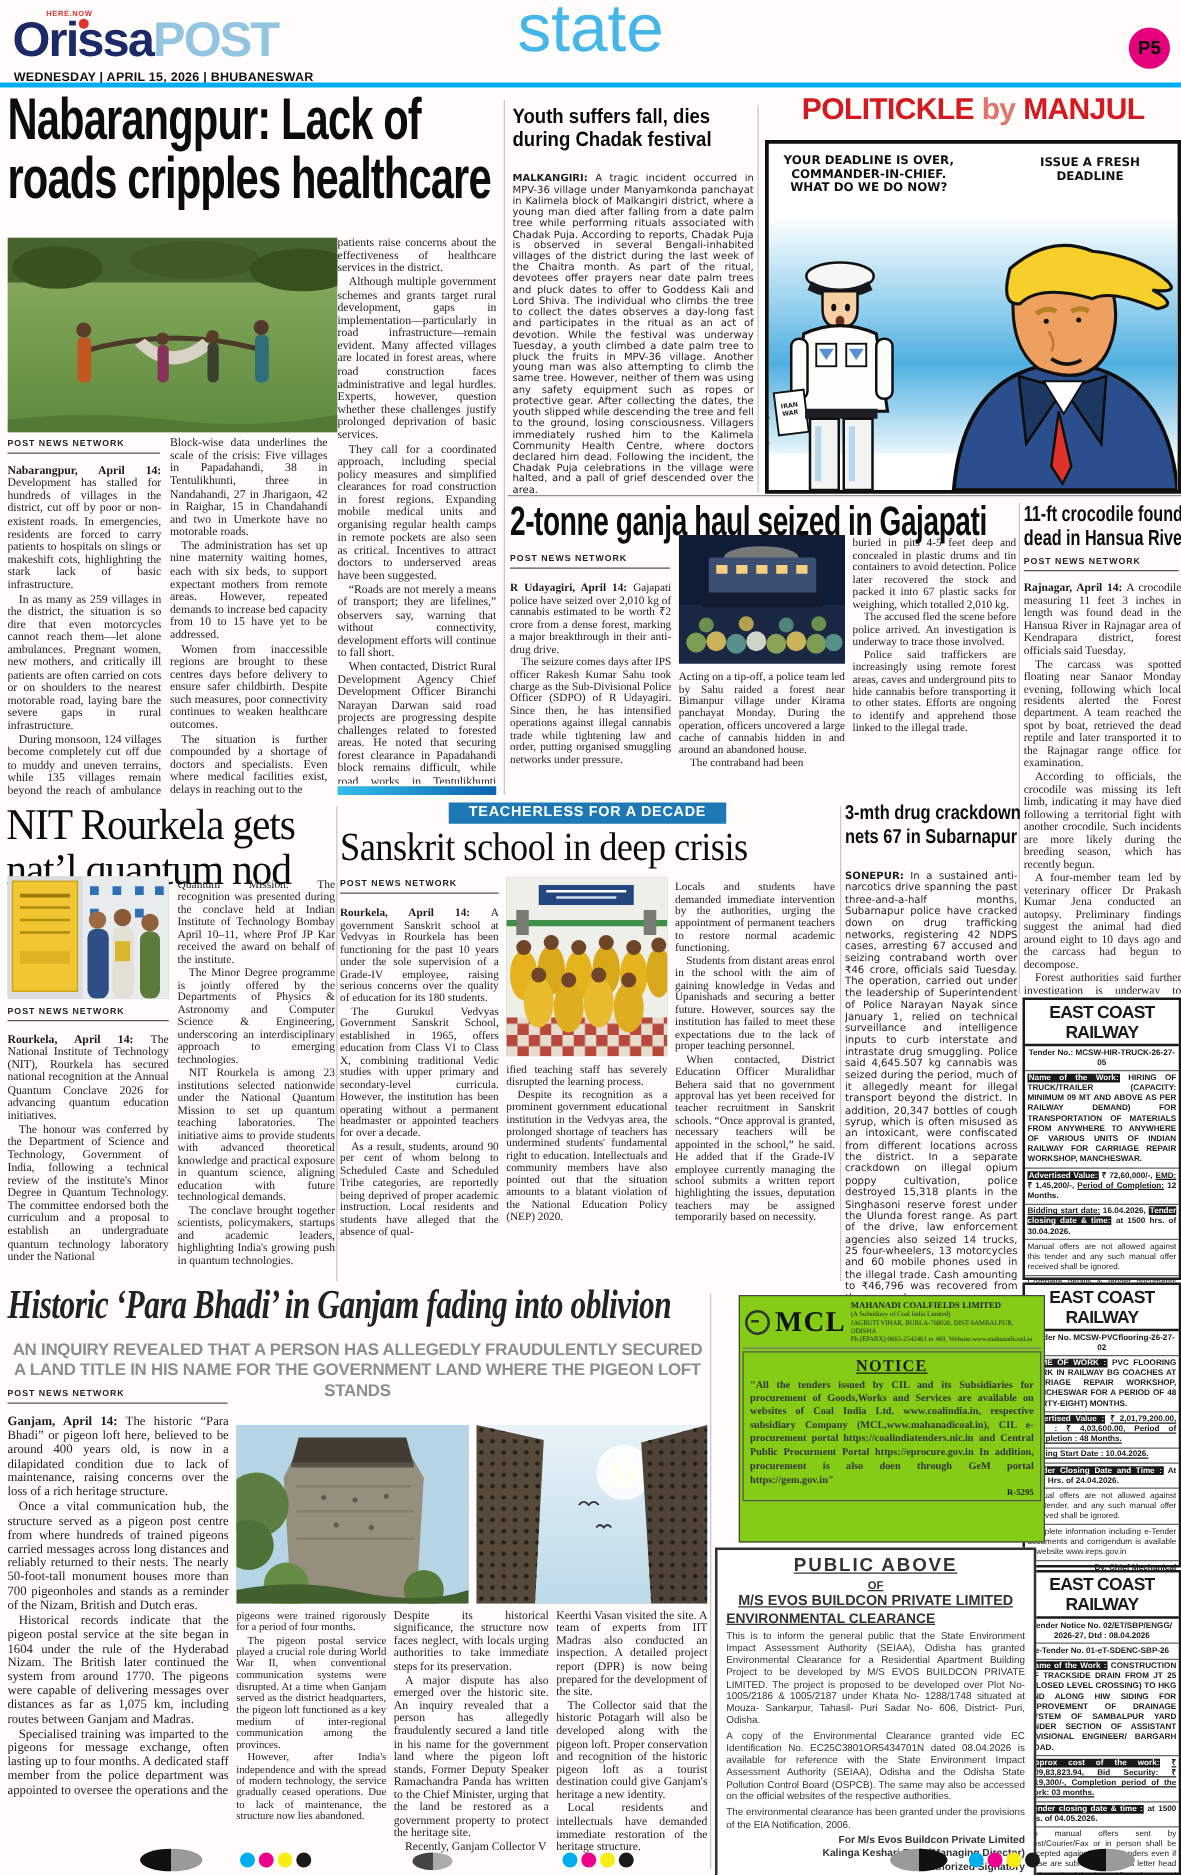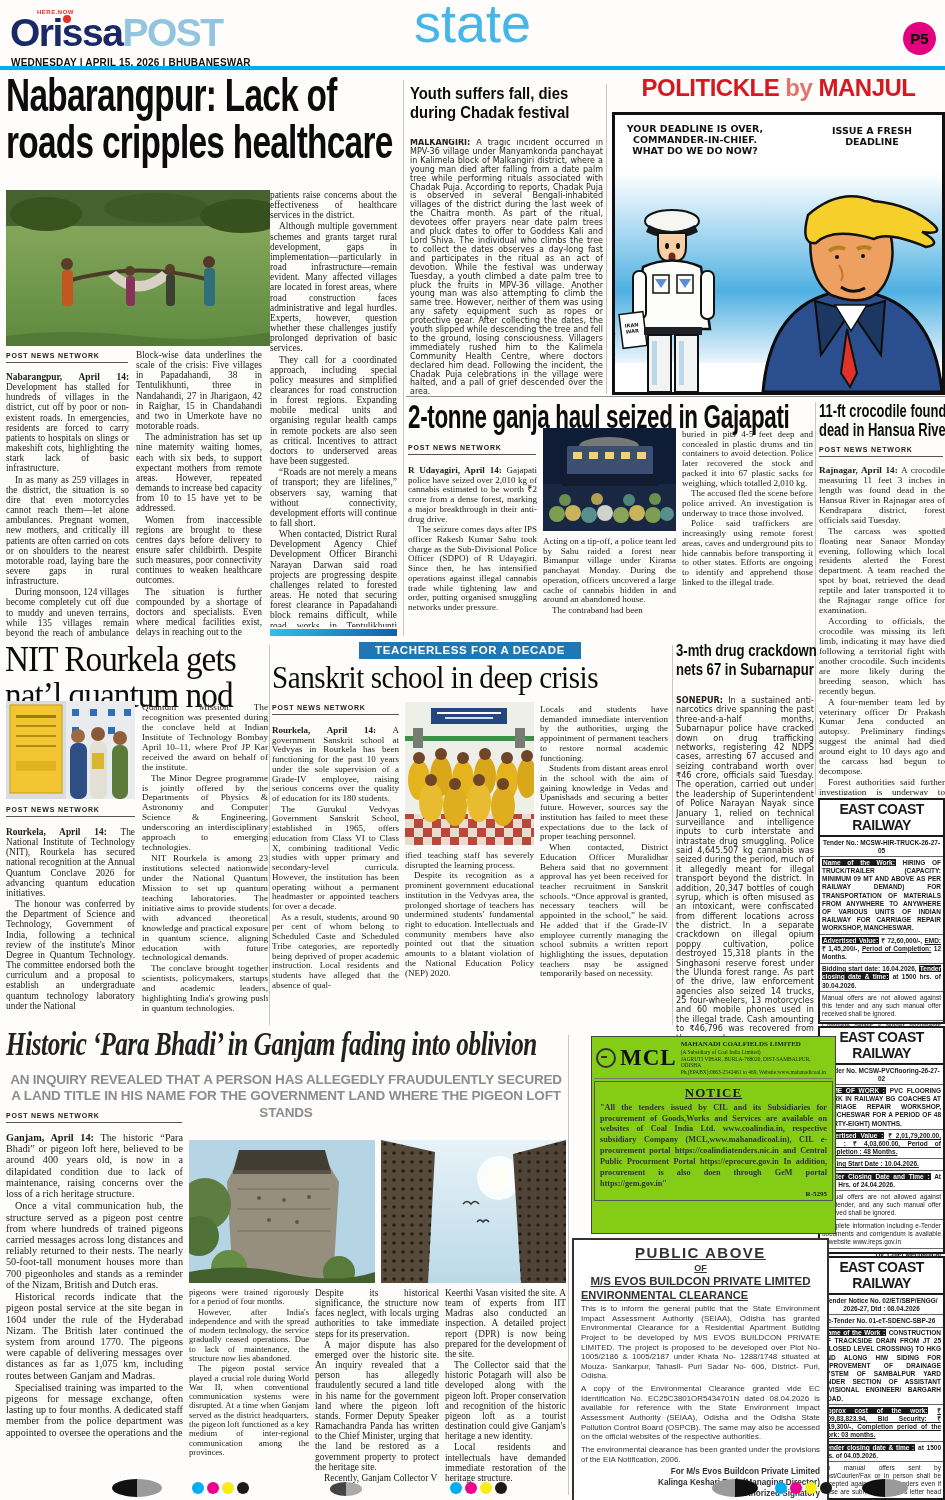--- a/index.html
+++ b/index.html
@@ -499,22 +499,22 @@
         <path d="M0 0 L54 12 L47 143 L0 143 Z" fill="#564a3b"></path>
         <path d="M0 0 L54 12 L47 143 L0 143 Z" fill="url(#holes)"></path>
         <path d="M185 0 L132 14 L140 143 L185 143 Z" fill="#4e4336"></path>
         <path d="M185 0 L132 14 L140 143 L185 143 Z" fill="url(#holes)"></path>
         <path d="M82 64 q4 -5 8 0 q4 -5 8 0" stroke="#333" stroke-width="1.5" fill="none"></path>
         <path d="M96 82 q3 -4 6 0 q3 -4 6 0" stroke="#333" stroke-width="1.5" fill="none"></path>
       </svg>
     </div>
     <div class="col serifbody" style="left:189px;top:1288px;width:120px;height:208px;font-size:8.6px;">
       <p>pigeons were trained rigorously for a period of four months.</p>
+      <p>The pigeon postal service played a crucial role during World War II, when conventional communication systems were disrupted. At a time when Ganjam served as the district headquarters, the pigeon loft functioned as a key medium of inter-regional communication among the provinces.</p>
       <p>However, after India's independence and with the spread of modern technology, the service gradually ceased operations. Due to lack of maintenance, the structure now lies abandoned.</p>
-      <p>The pigeon postal service played a crucial role during World War II, when conventional communication systems were disrupted. At a time when Ganjam served as the district headquarters, the pigeon loft functioned as a key medium of inter-regional communication among the provinces.</p>
     </div>
     <div class="col serifbody" style="left:315px;top:1288px;width:124px;height:208px;font-size:9.4px;">
       <p>Despite its historical significance, the structure now faces neglect, with locals urging authorities to take immediate steps for its preservation.</p>
       <p>A major dispute has also emerged over the historic site. An inquiry revealed that a person has allegedly fraudulently secured a land title in his name for the government land where the pigeon loft stands. Former Deputy Speaker Ramachandra Panda has written to the Chief Minister, urging that the land be restored as a government property to protect the heritage site.</p>
       <p>Recently, Ganjam Collector V</p>
     </div>
     <div class="col serifbody" style="left:445px;top:1288px;width:121px;height:208px;font-size:9.4px;">
       <p>Keerthi Vasan visited the site. A team of experts from IIT Madras also conducted an inspection. A detailed project report (DPR) is now being prepared for the development of the site.</p>
       <p>The Collector said that the historic Potagarh will also be developed along with the pigeon loft. Proper conservation and recognition of the historic pigeon loft as a tourist destination could give Ganjam's heritage a new identity.</p>
       <p>Local residents and intellectuals have demanded immediate restoration of the heritage structure.</p>

